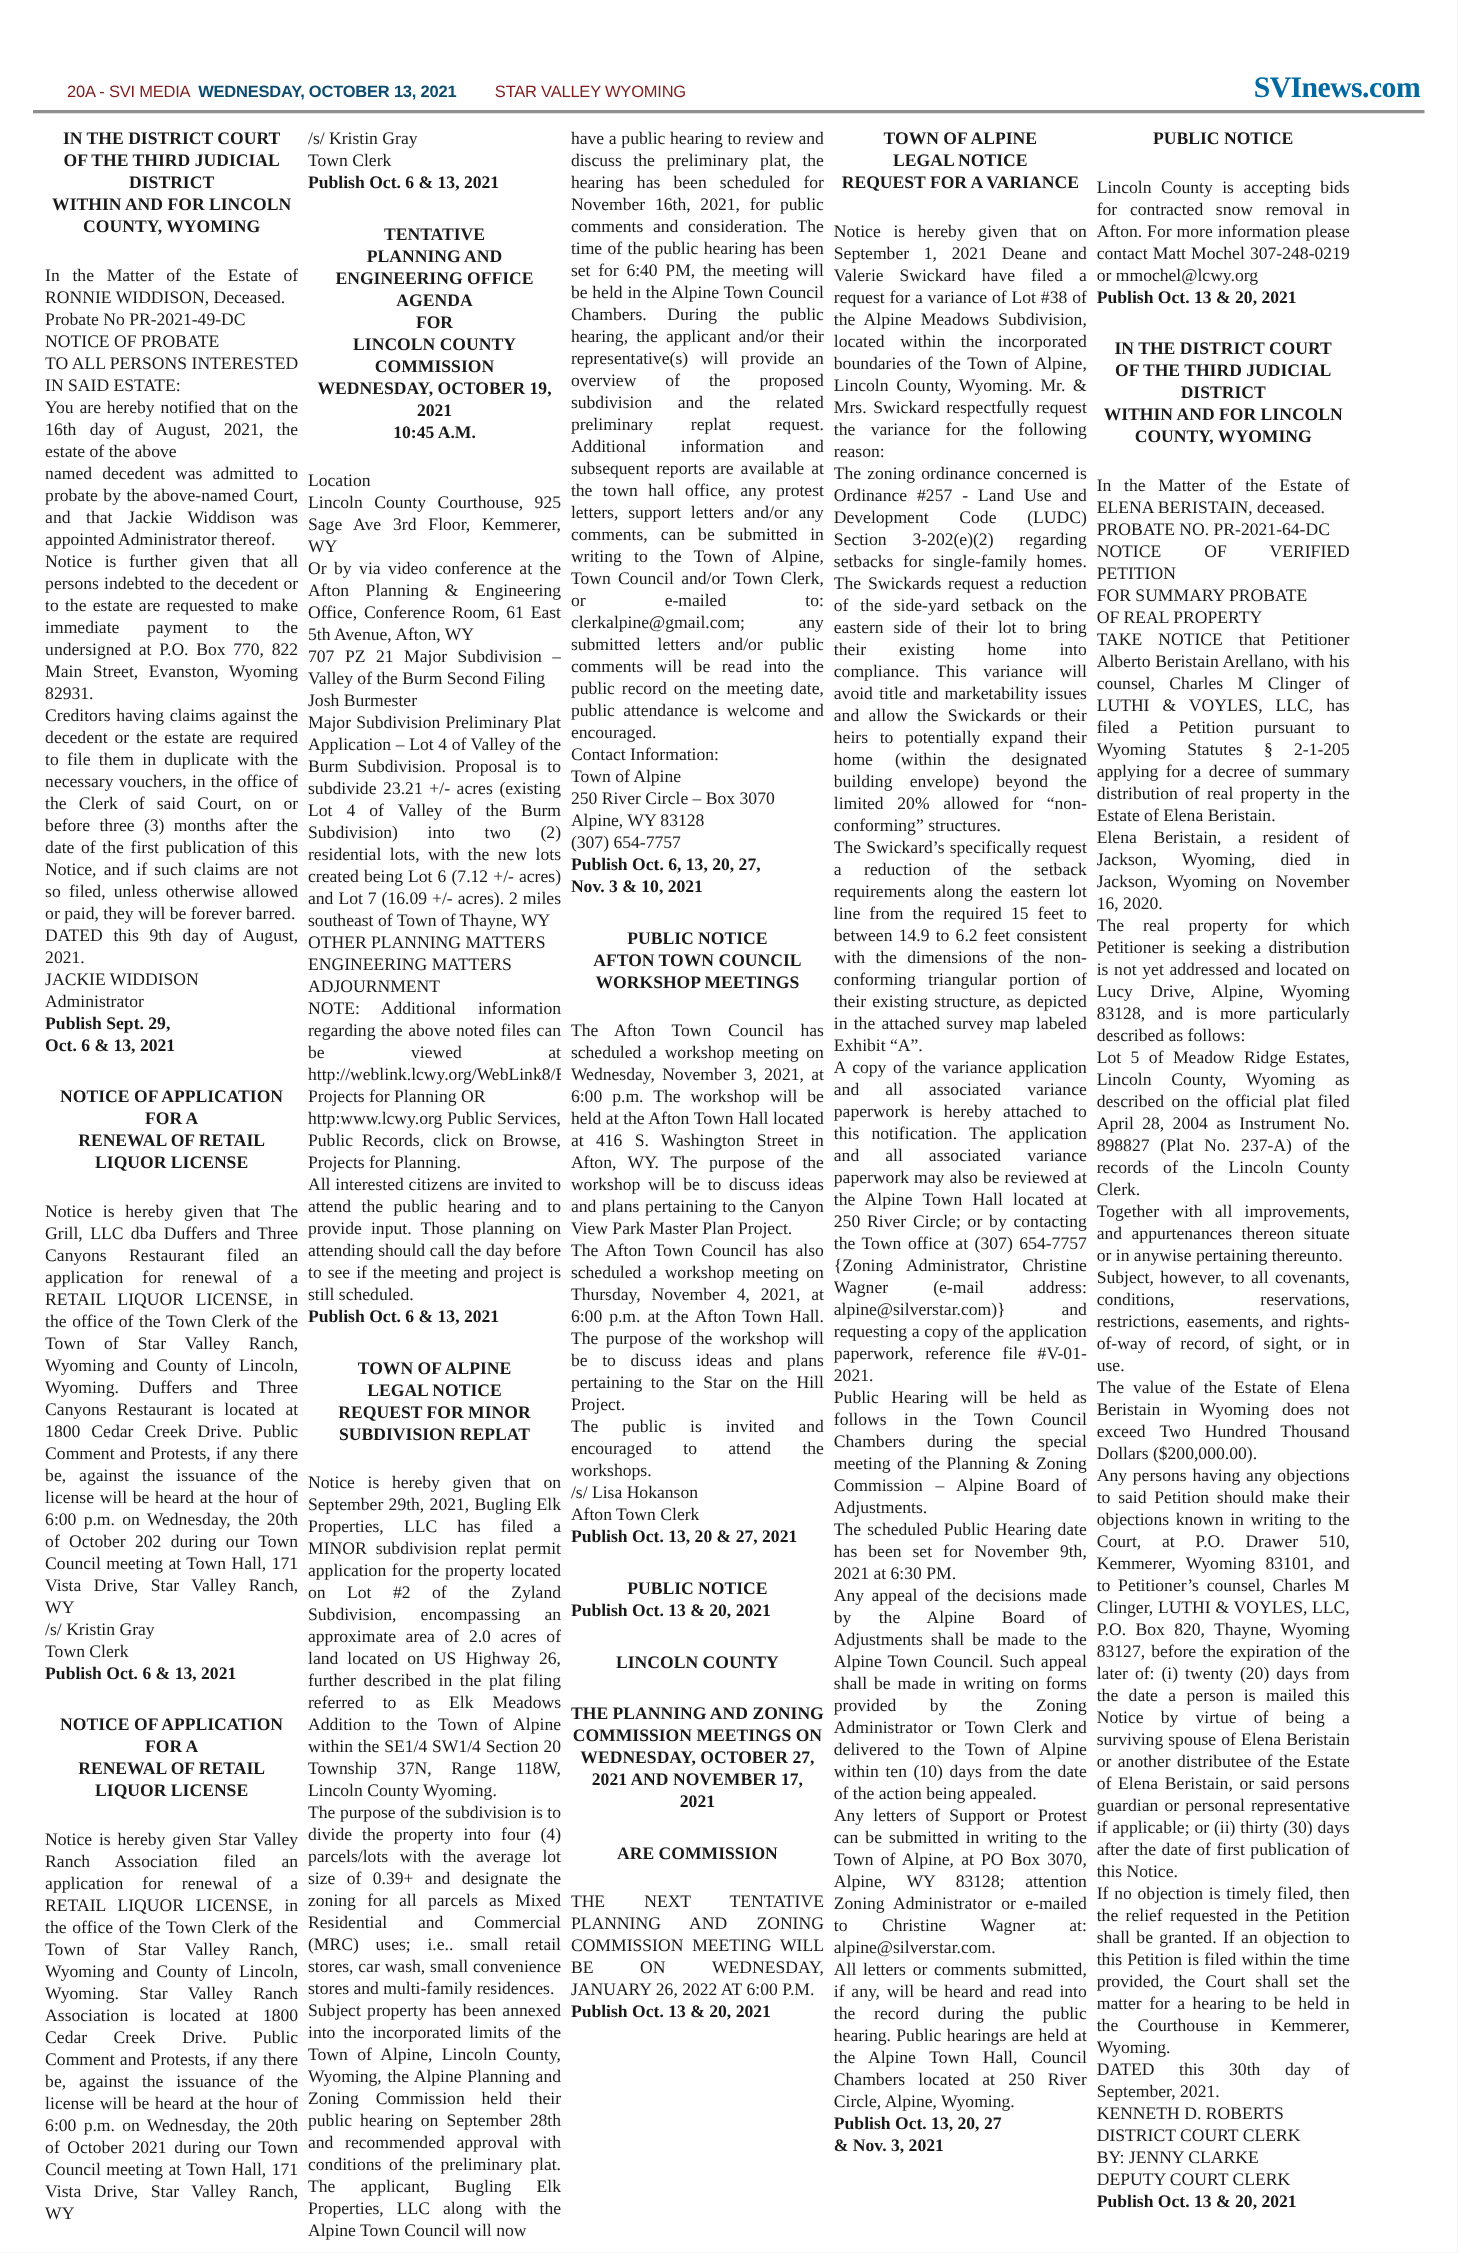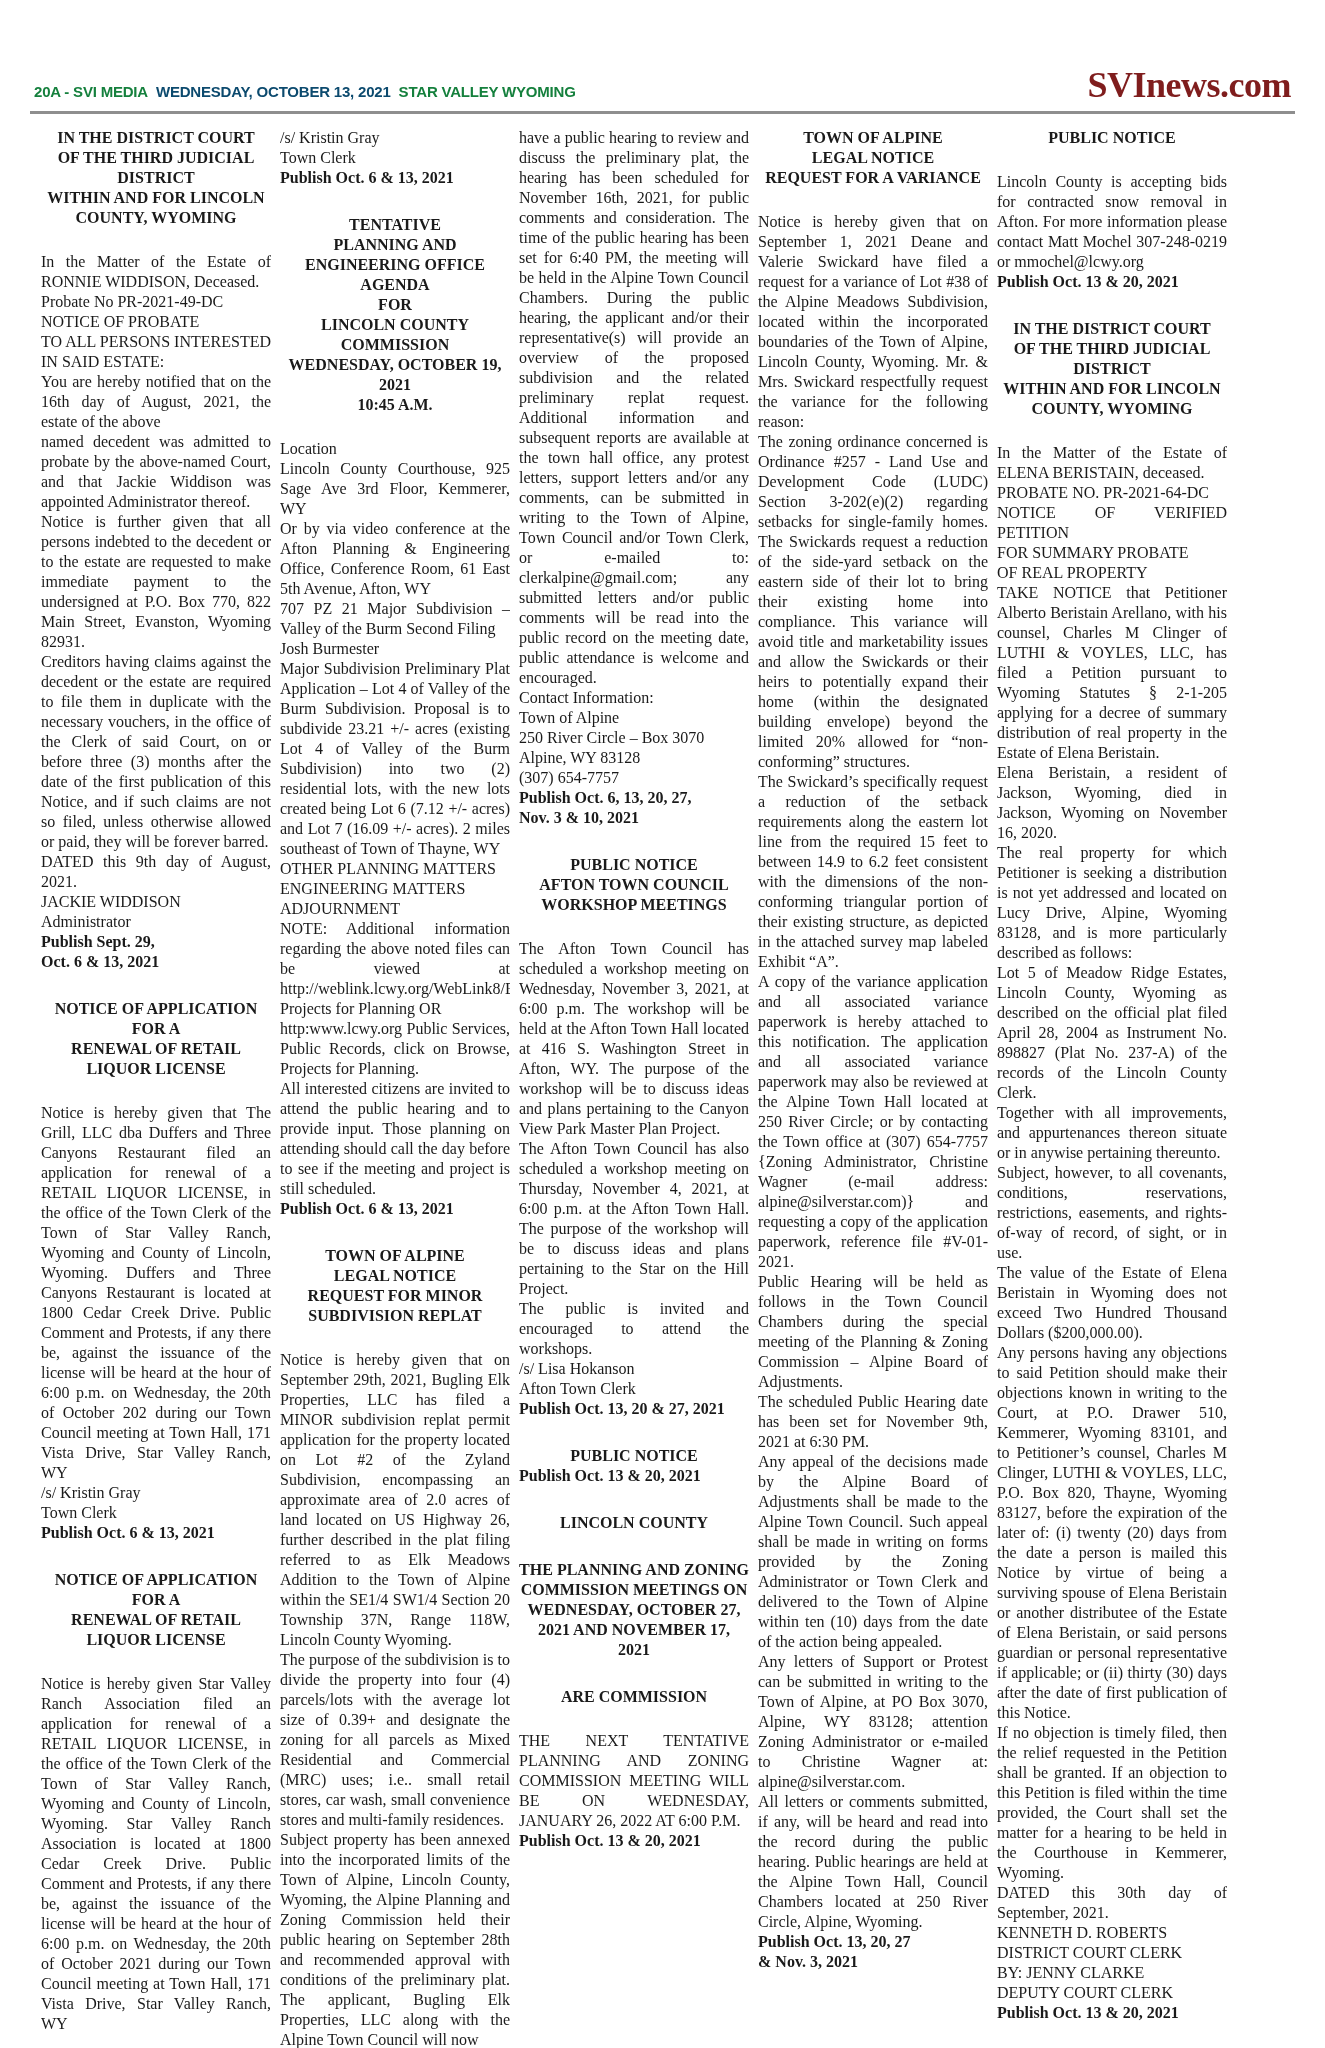--- a/index.html
+++ b/index.html
@@ -15,28 +15,28 @@
     box-sizing: border-box;
   }
   .masthead {
     display: flex;
     justify-content: space-between;
     align-items: baseline;
     padding: 64px 34px 0 34px;
     font-family: "Liberation Sans", "DejaVu Sans", sans-serif;
   }
   .mast-left { font-size: 15px; letter-spacing: -0.2px; white-space: nowrap; }
-  .m-gray { color: #15803d; font-weight: 700; }
+  .m-gray { color: #7f1d1d; font-weight: 400; margin-left: 27px; }
   .m-dark { color: #0c4a6e; font-weight: 700; margin: 0 4px; }
   .mast-site {
     font-family: "Liberation Serif", "DejaVu Serif", serif;
     font-weight: 700;
-    font-size: 36px;
+    font-size: 27px;
     letter-spacing: -0.5px;
-    color: #7f1d1d;
+    color: #0369a1;
   }
   .rule { margin: 5px 30px 0 30px; border-top: 3px solid #8e8e8e; }
   .columns {
     display: flex;
     gap: 9px;
     padding: 14px 58px 0 41px;
     height: 1936px;
     box-sizing: border-box;
     overflow: hidden;
   }

